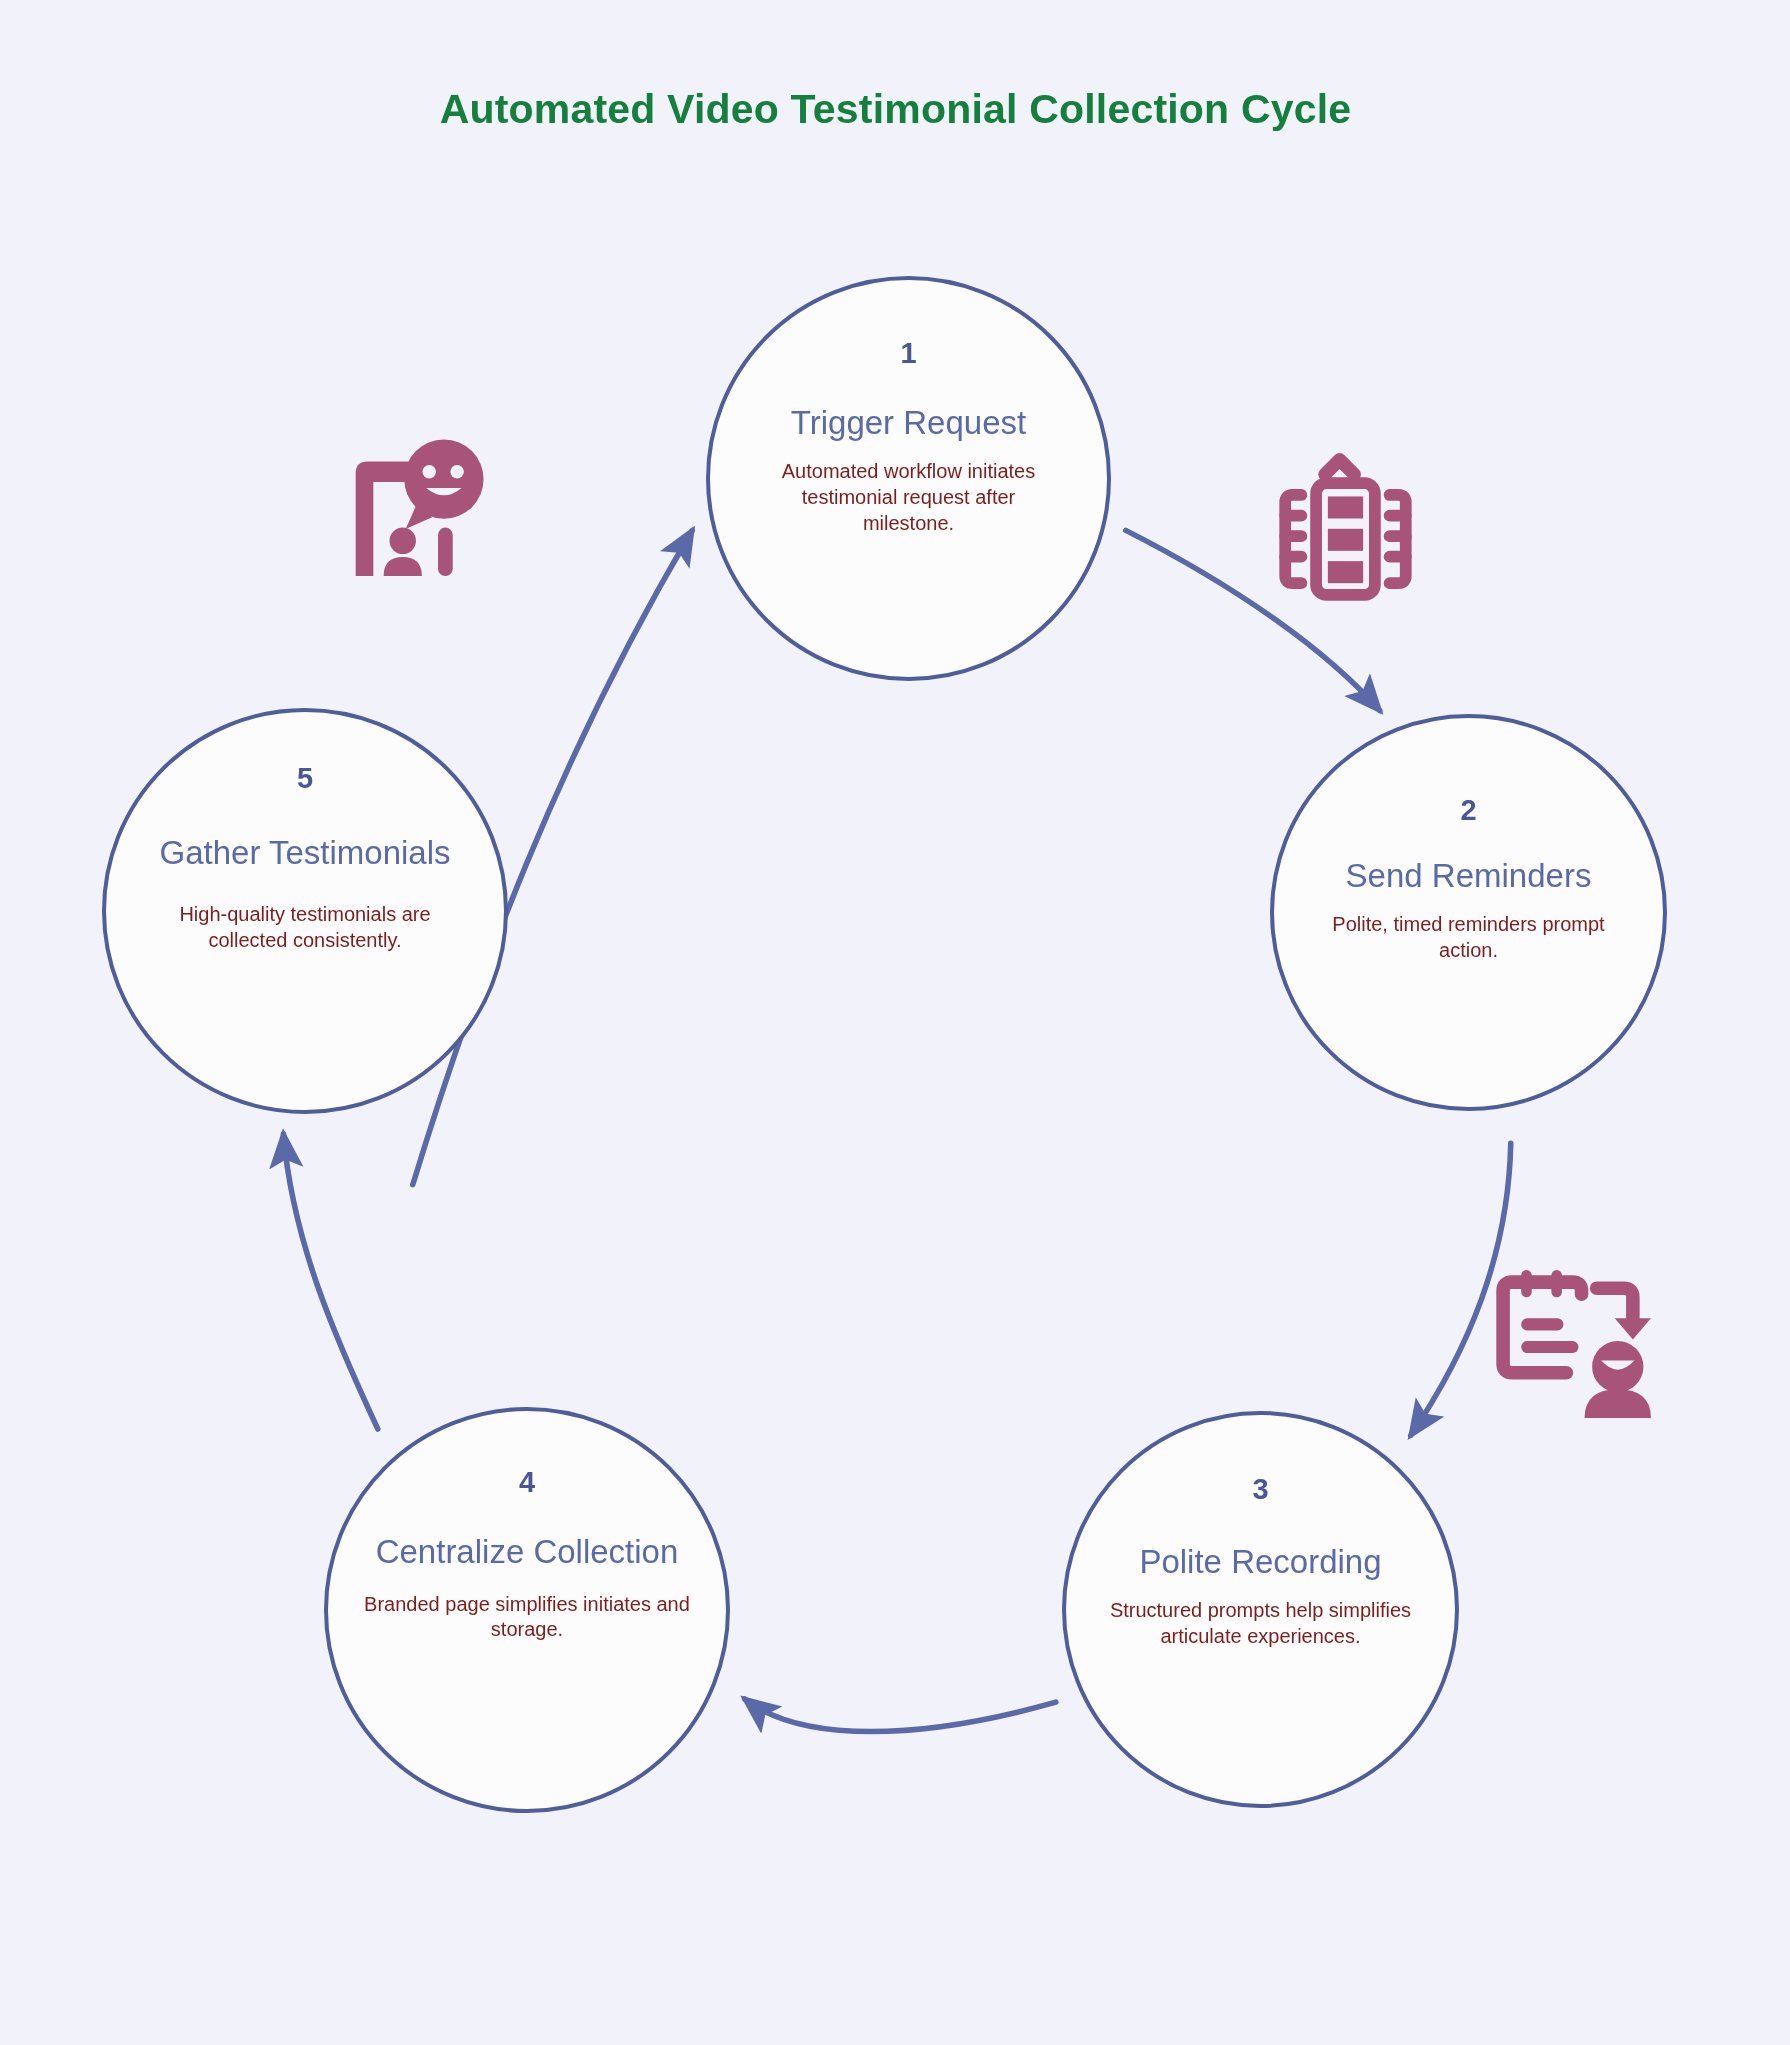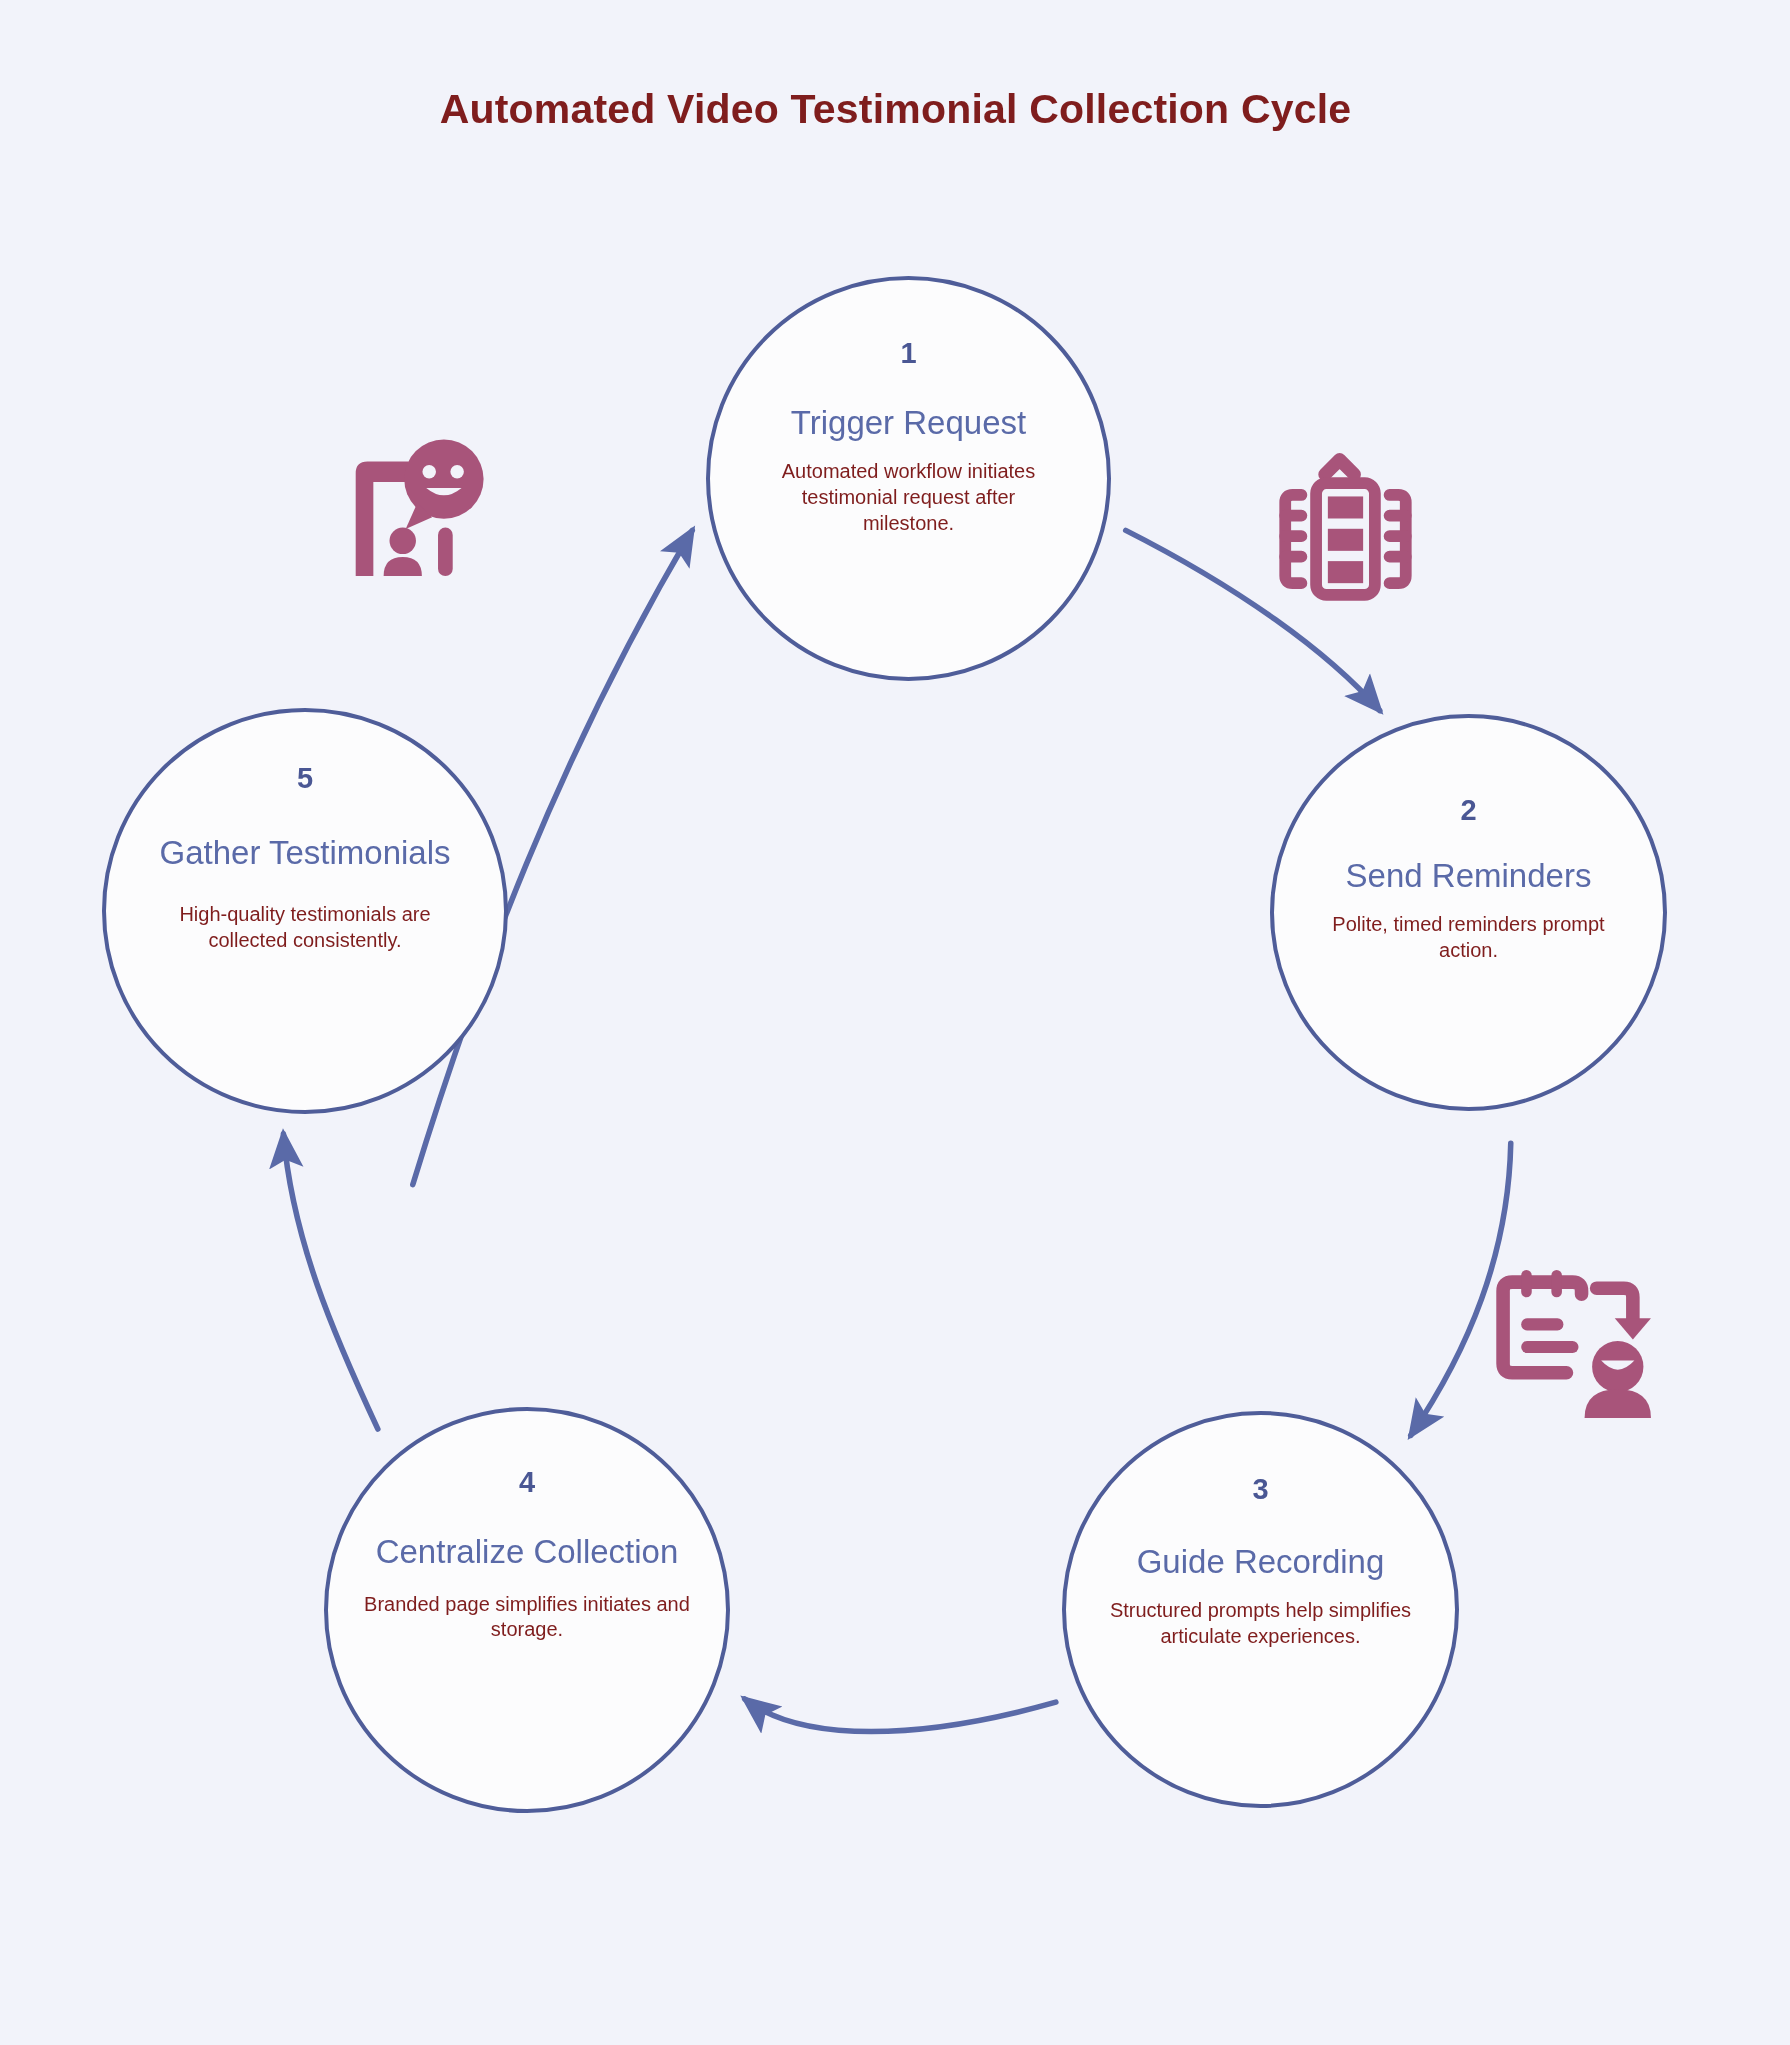--- a/index.html
+++ b/index.html
@@ -20,21 +20,21 @@
   
   .title {
     position: absolute;
     top: 86px;
     left: 0;
     width: 1791px;
     text-align: center;
     font-size: 41px;
     font-weight: bold;
     letter-spacing: 0.2px;
-    color: #7f1d1d;
+    color: #15803d;
     white-space: nowrap;
   }
 
   
   #arrows {
     position: absolute;
     top: 0; left: 0;
     width: 1791px;
     height: 2046px;
     pointer-events: none;
@@ -140,21 +140,21 @@
   </div>
 
   <div class="node" id="node-2">
     <div class="num">2</div>
     <div class="label">Send Reminders</div>
     <div class="desc">Polite, timed reminders prompt action.</div>
   </div>
 
   <div class="node" id="node-3">
     <div class="num">3</div>
-    <div class="label">Guide Recording</div>
+    <div class="label">Polite Recording</div>
     <div class="desc">Structured prompts help simplifies articulate experiences.</div>
   </div>
 
   <div class="node" id="node-4">
     <div class="num">4</div>
     <div class="label">Centralize Collection</div>
     <div class="desc">Branded page simplifies initiates and storage.</div>
   </div>
 
   <div class="node" id="node-5">

